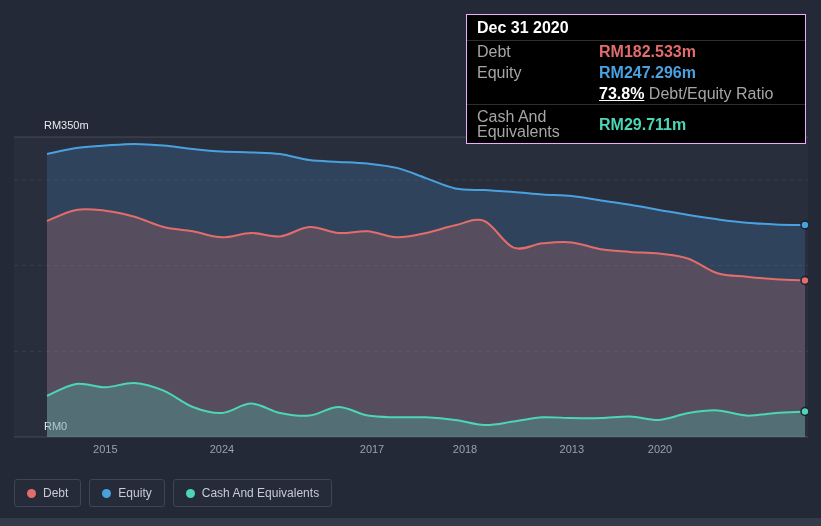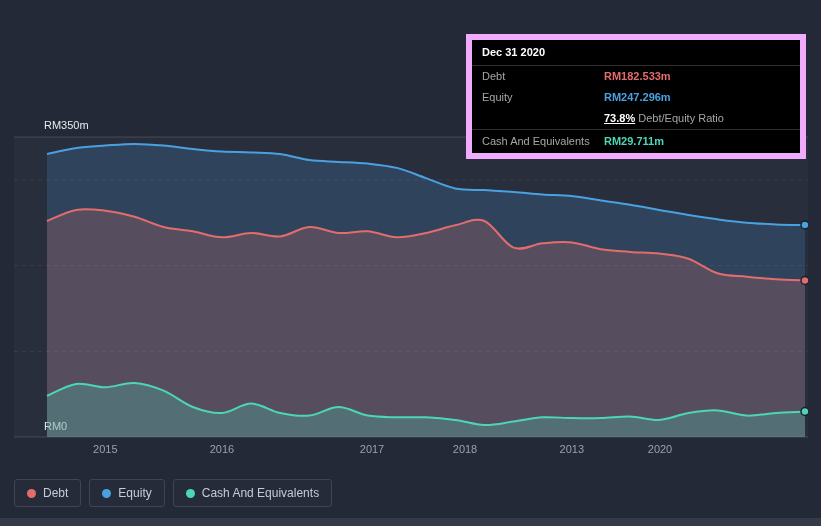--- a/index.html
+++ b/index.html
@@ -5,21 +5,21 @@
   html,body{margin:0;padding:0;background:#232937;}
   .page{position:relative;width:821px;height:526px;background:#232937;overflow:hidden;
         font-family:"Liberation Sans","DejaVu Sans",sans-serif;}
   .y-label{position:absolute;left:16px;font-size:11px;color:#e8eaee;margin-left:28px;}
   .y-label.top{top:119px;}
   .y-label.bottom{top:420px;}
   #chart-svg{position:absolute;left:14px;top:127px;}
   .x-axis{position:absolute;left:0;top:443px;width:100%;height:14px;}
   .x-tick{position:absolute;transform:translateX(-50%);font-size:11px;color:#9aa0ae;}
   .tooltip{position:absolute;left:466px;top:14px;width:340px;background:#000;
-           border:6px solid #f0abfc;font-size:11px;box-sizing:border-box;margin-top:20px;}
+           border:1px solid #f0abfc;font-size:16px;box-sizing:border-box;}
   .tt-row{display:flex;align-items:center;padding:3px 10px;line-height:15px;}
   .tt-date{font-weight:bold;color:#fff;padding:5px 10px;border-bottom:1px solid #2e2e2e;}
   .tt-label{width:122px;flex:none;color:#a6a6a6;}
   .tt-value{font-weight:bold;}
   .tt-ratio b{color:#fff;font-weight:bold;text-decoration:underline;}
   .tt-muted{color:#a6a6a6;}
   .tt-cash{border-top:1px solid #2e2e2e;padding:4px 10px;}
   .legend{position:absolute;left:14px;top:479px;display:flex;gap:8px;}
   .legend-pill{display:flex;align-items:center;gap:7px;height:26px;padding:0 12px;
                background:#262b39;border:1px solid #3f4556;border-radius:3px;
@@ -48,21 +48,21 @@
       <path d="M33.0,27.1C37.9,26.1 52.4,22.6 62.2,21.1C71.9,19.7 81.6,19.3 91.3,18.6C101.0,17.9 110.7,16.9 120.5,16.9C130.2,16.9 139.9,17.7 149.6,18.6C159.3,19.4 169.1,21.0 178.8,22.0C188.5,23.0 198.2,24.0 207.9,24.6C217.6,25.1 227.4,25.0 237.1,25.4C246.8,25.9 256.5,25.9 266.2,27.1C275.9,28.4 285.7,31.9 295.4,33.1C305.1,34.4 314.8,34.3 324.5,34.9C334.3,35.4 344.0,35.6 353.7,36.6C363.4,37.6 373.1,38.4 382.8,40.9C392.6,43.3 402.3,47.7 412.0,51.1C421.7,54.6 431.4,59.4 441.2,61.4C450.9,63.4 460.6,62.6 470.3,63.1C480.0,63.7 489.7,64.1 499.5,64.9C509.2,65.6 518.9,66.7 528.6,67.4C538.3,68.1 548.1,68.1 557.8,69.1C567.5,70.1 577.2,72.0 586.9,73.4C596.6,74.9 606.4,76.1 616.1,77.7C625.8,79.3 635.5,81.1 645.2,82.9C654.9,84.6 664.7,86.4 674.4,88.0C684.1,89.6 693.8,91.0 703.5,92.3C713.3,93.6 723.0,94.9 732.7,95.7C742.4,96.6 752.1,97.0 761.8,97.4C771.6,97.8 786.1,97.9 791.0,98.0" fill="none" stroke="#4aa1e0" stroke-width="2" stroke-linejoin="round"></path>
       <path d="M33.0,94.0C37.9,92.1 52.4,84.6 62.2,82.9C71.9,81.1 81.6,82.6 91.3,83.7C101.0,84.9 110.7,87.0 120.5,89.7C130.2,92.4 139.9,97.6 149.6,100.0C159.3,102.4 169.1,102.6 178.8,104.3C188.5,106.0 198.2,110.0 207.9,110.3C217.6,110.6 227.4,106.1 237.1,106.0C246.8,105.9 256.5,110.4 266.2,109.4C275.9,108.4 285.7,100.6 295.4,100.0C305.1,99.4 314.8,105.3 324.5,106.0C334.3,106.7 344.0,103.6 353.7,104.3C363.4,105.0 373.1,110.0 382.8,110.3C392.6,110.6 402.3,108.0 412.0,106.0C421.7,104.0 431.4,100.3 441.2,98.3C450.9,96.3 460.6,90.3 470.3,94.0C480.0,97.7 489.7,116.9 499.5,120.6C509.2,124.3 518.9,117.1 528.6,116.3C538.3,115.4 548.1,114.4 557.8,115.4C567.5,116.4 577.2,120.7 586.9,122.3C596.6,123.9 606.4,124.1 616.1,124.9C625.8,125.6 635.5,125.4 645.2,126.6C654.9,127.7 664.7,128.4 674.4,131.7C684.1,135.0 693.8,143.3 703.5,146.3C713.3,149.3 723.0,148.7 732.7,149.7C742.4,150.7 752.1,151.6 761.8,152.3C771.6,152.9 786.1,153.3 791.0,153.5" fill="none" stroke="#e36c6c" stroke-width="2" stroke-linejoin="round"></path>
       <path d="M33.0,268.9C37.9,266.9 52.4,258.3 62.2,256.9C71.9,255.4 81.6,260.4 91.3,260.3C101.0,260.1 110.7,255.4 120.5,256.0C130.2,256.6 139.9,259.7 149.6,263.7C159.3,267.7 169.1,276.3 178.8,280.0C188.5,283.7 198.2,286.6 207.9,286.0C217.6,285.4 227.4,276.6 237.1,276.6C246.8,276.6 256.5,284.0 266.2,286.0C275.9,288.0 285.7,289.6 295.4,288.6C305.1,287.6 314.8,280.0 324.5,280.0C334.3,280.0 344.0,286.9 353.7,288.6C363.4,290.3 373.1,290.0 382.8,290.3C392.6,290.6 402.3,289.9 412.0,290.3C421.7,290.7 431.4,291.6 441.2,292.9C450.9,294.1 460.6,297.7 470.3,298.0C480.0,298.3 489.7,295.9 499.5,294.6C509.2,293.3 518.9,290.9 528.6,290.3C538.3,289.7 548.1,291.0 557.8,291.1C567.5,291.3 577.2,291.4 586.9,291.1C596.6,290.9 606.4,289.1 616.1,289.4C625.8,289.7 635.5,293.4 645.2,292.9C654.9,292.3 664.7,287.6 674.4,286.0C684.1,284.4 693.8,283.0 703.5,283.4C713.3,283.9 723.0,288.1 732.7,288.6C742.4,289.0 752.1,286.7 761.8,286.0C771.6,285.3 786.1,284.8 791.0,284.5" fill="none" stroke="#4cd6b6" stroke-width="2" stroke-linejoin="round"></path>
       <circle cx="791.0" cy="98.0" r="4" fill="#4aa1e0" stroke="#1a1f2b" stroke-width="1.5"></circle>
       <circle cx="791.0" cy="153.5" r="4" fill="#e36c6c" stroke="#1a1f2b" stroke-width="1.5"></circle>
       <circle cx="791.0" cy="284.5" r="4" fill="#4cd6b6" stroke="#1a1f2b" stroke-width="1.5"></circle>
     </svg>
 
   <div class="x-axis" id="x-axis">
       <span class="x-tick" style="left: 105.308px;">2015</span>
-      <span class="x-tick" style="left: 221.923px;">2016</span>
+      <span class="x-tick" style="left: 221.923px;">2024</span>
       <span class="x-tick" style="left: 343px; margin-left: 29px;">2017</span>
       <span class="x-tick" style="left: 465px;">2018</span>
       <span class="x-tick" style="left: 571.769px;">2013</span>
       <span class="x-tick" style="left: 660px;">2020</span>
     </div>
 
   <div class="tooltip">
     <div class="tt-row tt-date">Dec 31 2020</div>
     <div class="tt-row">
       <span class="tt-label">Debt</span>

